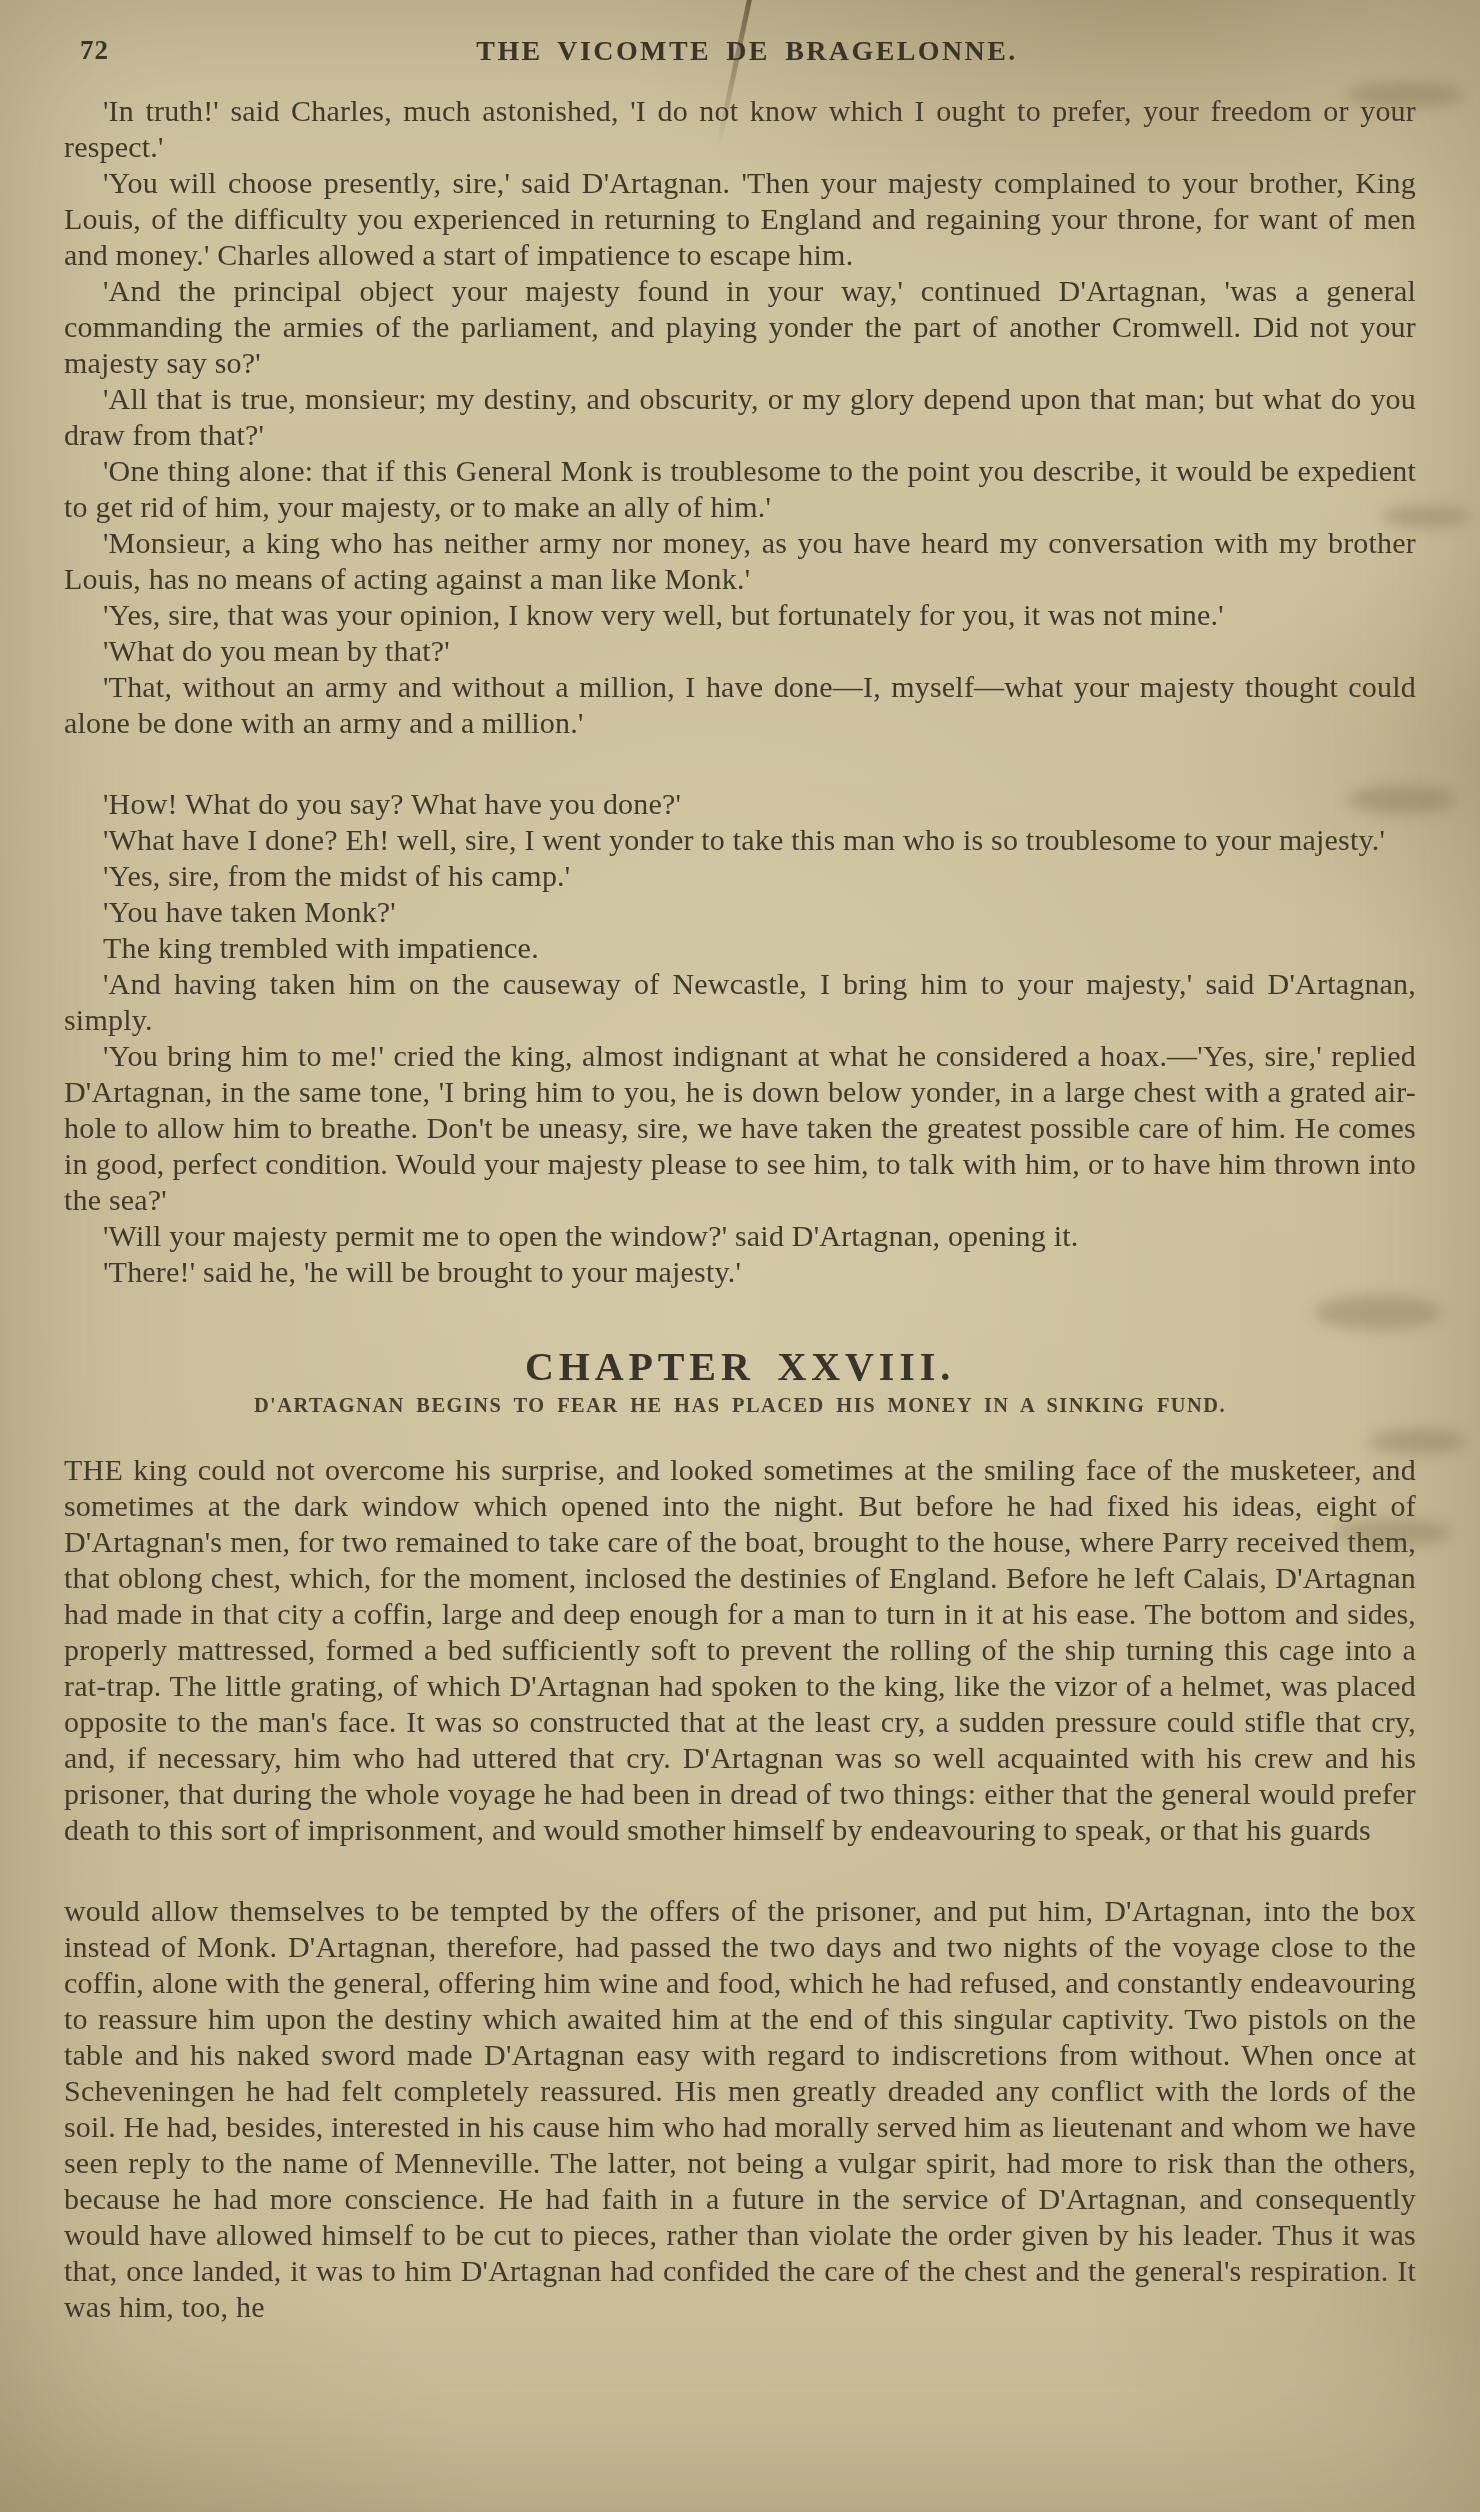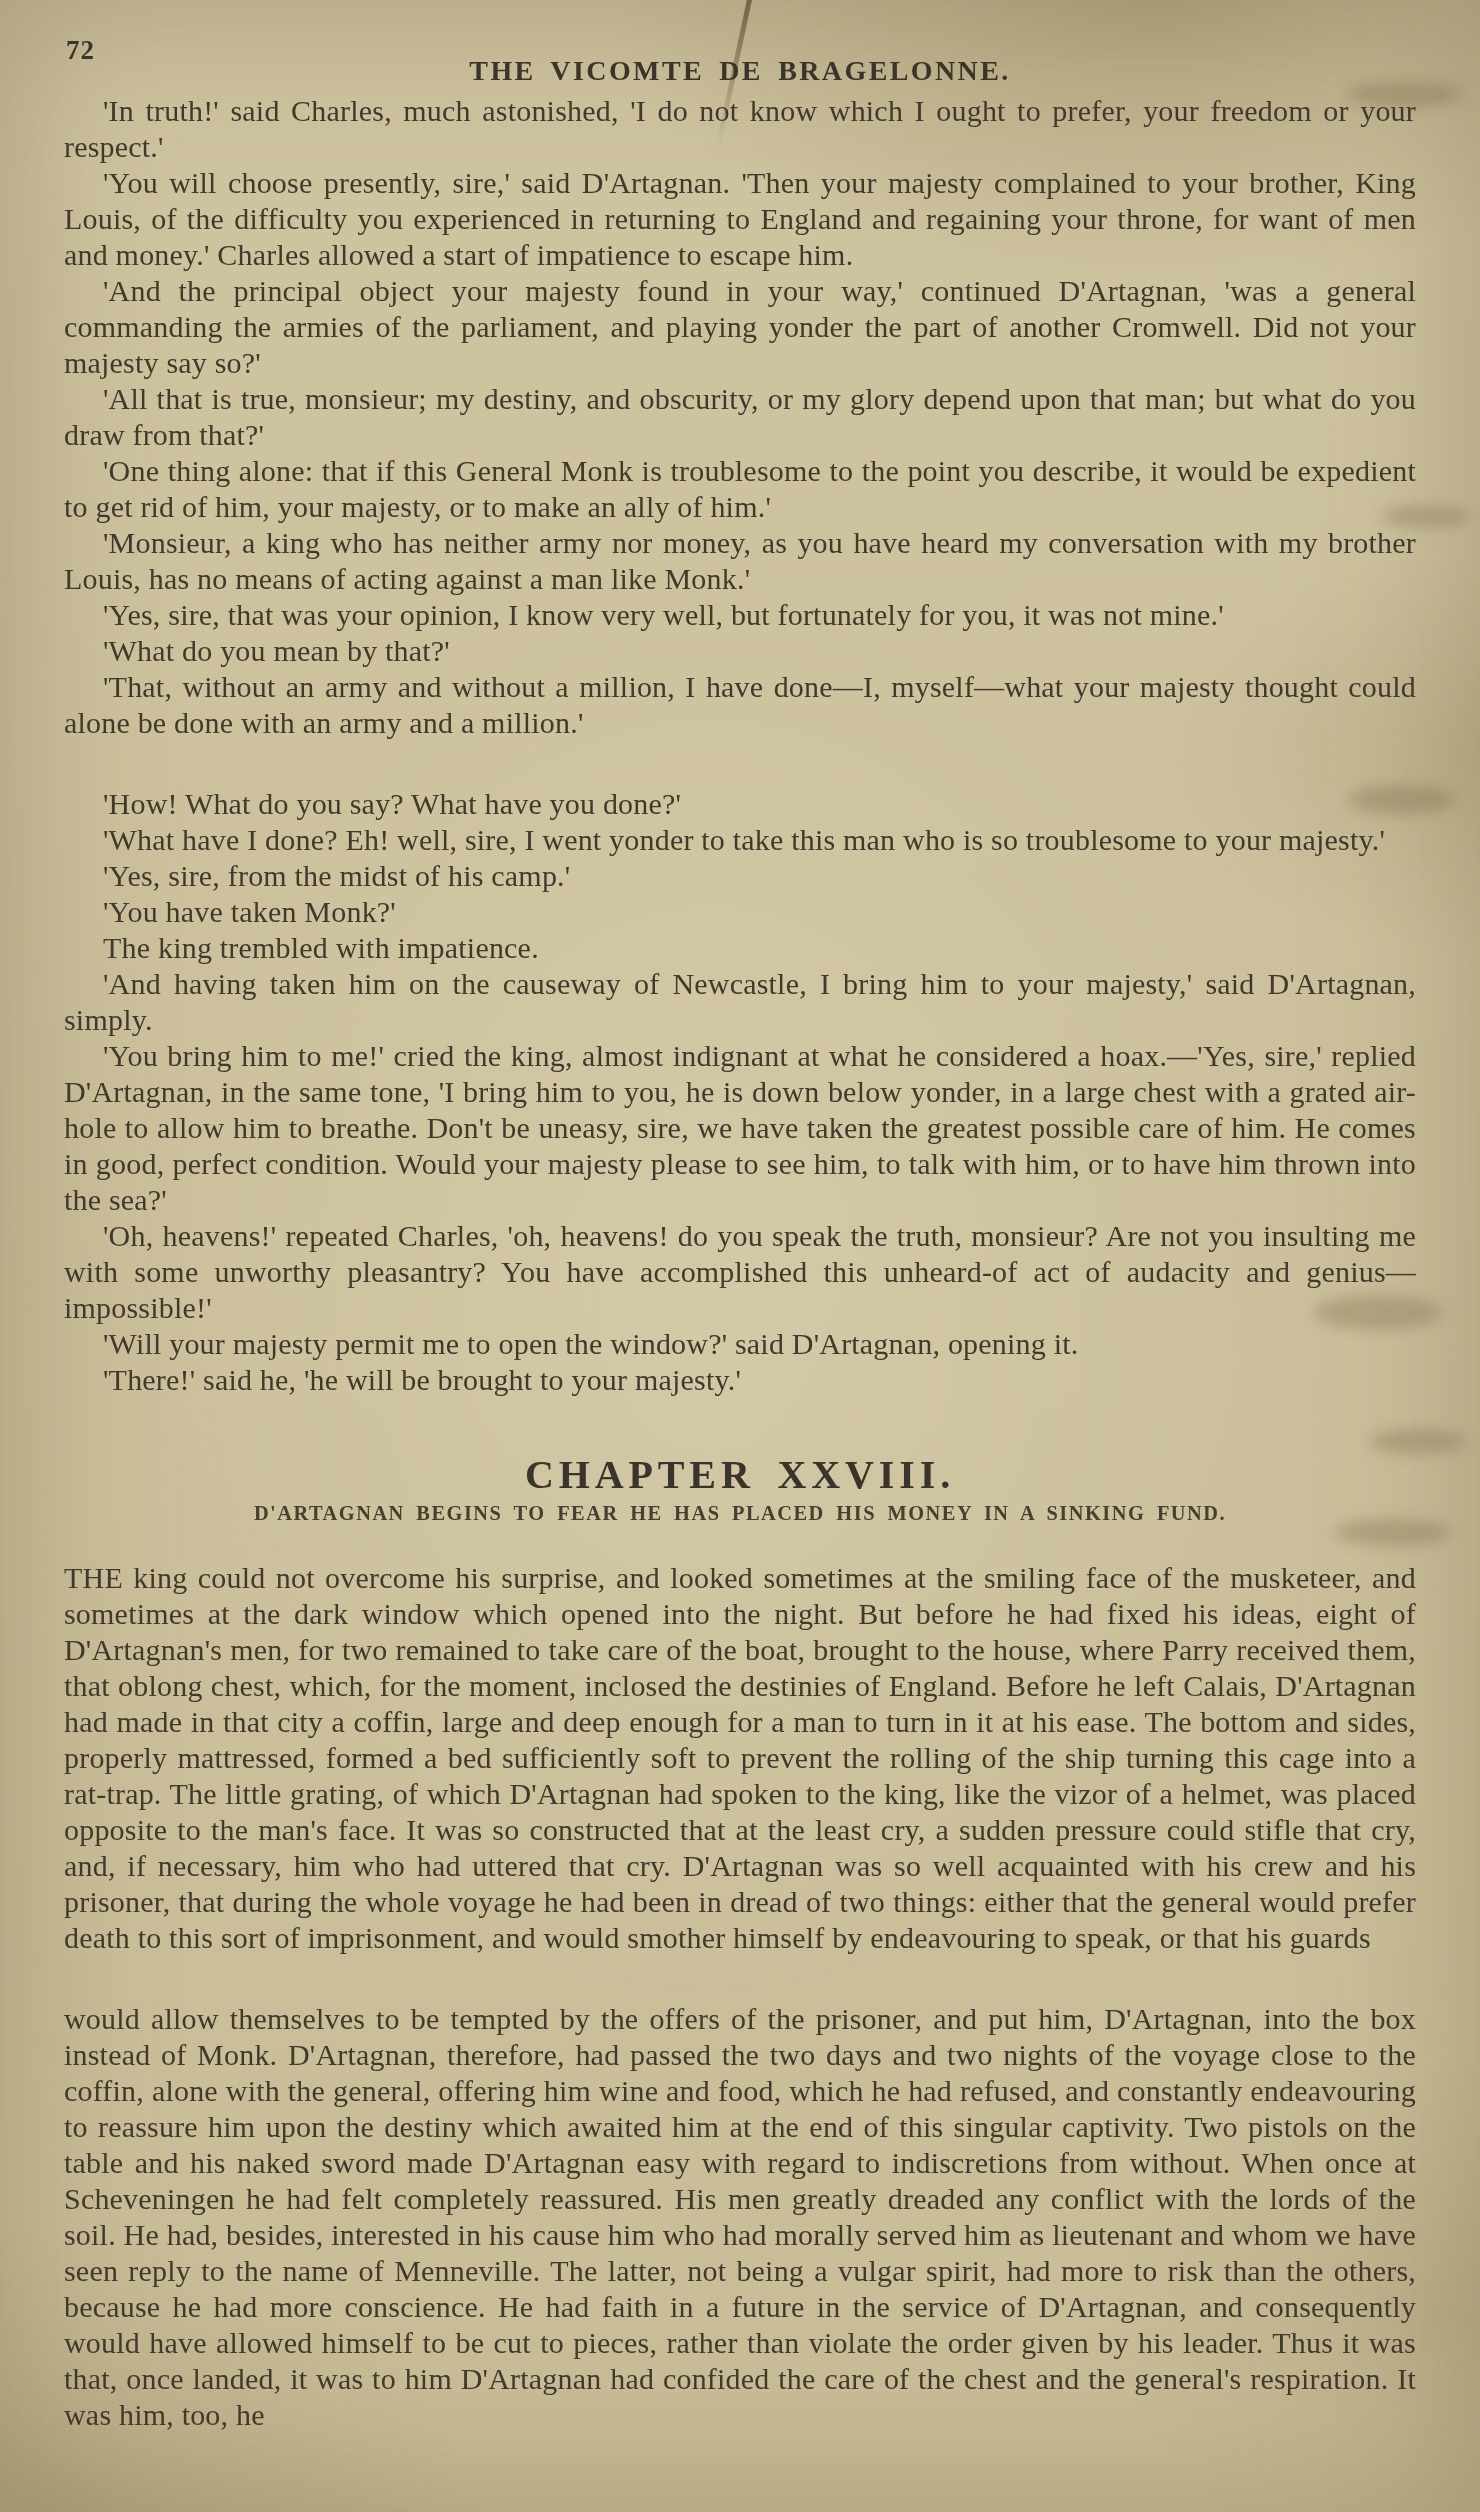--- a/index.html
+++ b/index.html
@@ -16,21 +16,21 @@
       radial-gradient(ellipse 876px 467px at 78% 0%, rgba(110,88,48,.26), transparent 62%),
       radial-gradient(ellipse 467px 292px at 100% 30%, rgba(120,98,58,.16), transparent 70%),
       radial-gradient(ellipse 740px 954px at 48% 52%, rgba(255,248,225,.16), transparent 75%),
       radial-gradient(ellipse 604px 409px at 4% 100%, rgba(110,90,50,.18), transparent 70%),
       radial-gradient(ellipse 526px 370px at 98% 92%, rgba(110,90,50,.14), transparent 70%),
       linear-gradient(to bottom, #cfc4a0, #c9bd98);
     box-shadow: inset 0 0 166px rgba(95,78,42,.35);
     color:#3e392d;
   }
 
-  .running-head { position:relative; padding-top:55px; height:93px; }
+  .running-head { position:relative; padding-top:35px; height:93px;margin-left:14px; }
   .folio {
     position:absolute; left:66px; top:35px;
     font-weight:bold; font-size:27px; letter-spacing:1px; color:#3a352a;
   }
   .running-title {
     display:block; text-align:center;
     font-weight:bold; font-size:28px; letter-spacing:2.4px;
     word-spacing:5.8px; color:#3a352a;
   }
 
@@ -108,21 +108,20 @@
         <p class="para">'That, without an army and without a million, I have done—I, myself—what your majesty thought could alone be done with an army and a million.'</p>
       </div>
       <div class="col">
         <p class="para">'How!  What do you say?  What have you done?'</p>
         <p class="para">'What have I done?  Eh! well, sire, I went yonder to take this man who is so troublesome to your majesty.'</p>
         <p class="para">'Yes, sire, from the midst of his camp.'</p>
         <p class="para">'You have taken Monk?'</p>
         <p class="para">The king trembled with impatience.</p>
         <p class="para">'And having taken him on the causeway of Newcastle, I bring him to your majesty,' said D'Artagnan, simply.</p>
         <p class="para">'You bring him to me!' cried the king, almost indignant at what he considered a hoax.—'Yes, sire,' replied D'Artagnan, in the same tone, 'I bring him to you, he is down below yonder, in a large chest with a grated air-hole to allow him to breathe.  Don't be uneasy, sire, we have taken the greatest possible care of him.  He comes in good, perfect condition.  Would your majesty please to see him, to talk with him, or to have him thrown into the sea?'</p>
-        <p class="para">'Oh, heavens!' repeated Charles, 'oh, heavens! do you speak the truth, monsieur?  Are not you insulting me with some unworthy pleasantry?  You have accomplished this unheard-of act of audacity and genius—impossible!'</p>
         <p class="para">'Will your majesty permit me to open the window?' said D'Artagnan, opening it.</p>
         <p class="para">'There!' said he, 'he will be brought to your majesty.'</p>
       </div>
     </section>
 
     <div class="chapter-head">
       <div class="chapter-title">CHAPTER XXVIII.</div>
       <div class="chapter-subtitle">D'ARTAGNAN BEGINS TO FEAR HE HAS PLACED HIS MONEY IN A SINKING FUND.</div>
     </div>
 

